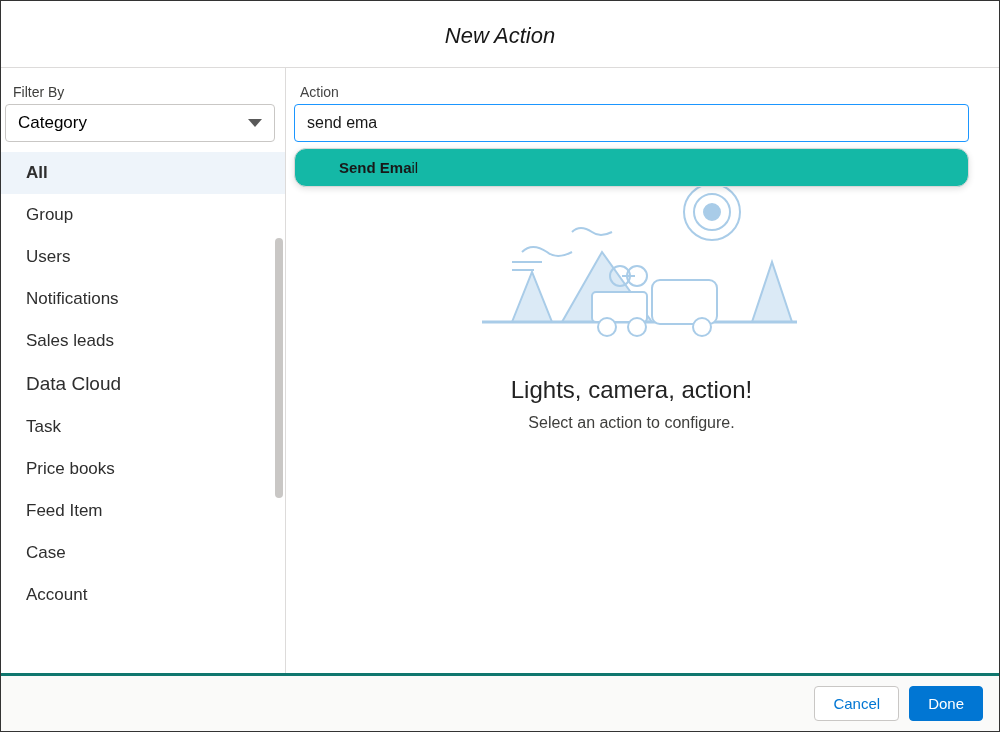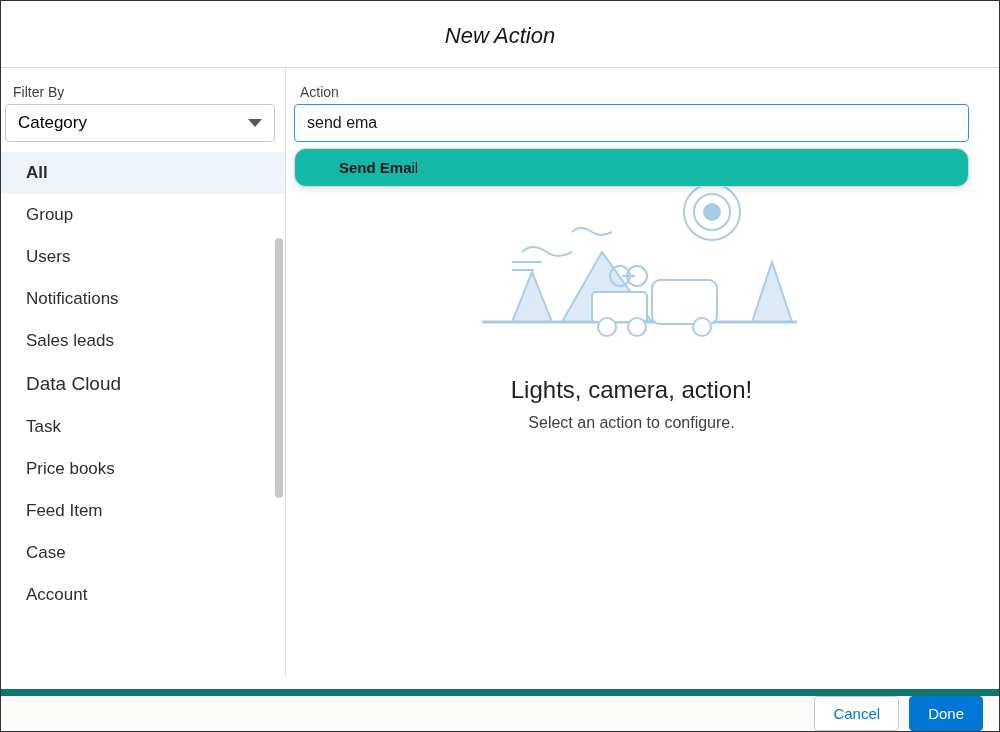--- a/index.html
+++ b/index.html
@@ -158,22 +158,22 @@
       font-size: 16px;
       color: #3e3e3c;
       margin-top: 10px;
       text-align: center;
     }
     .footer {
       position: absolute;
       bottom: 0;
       left: 0;
       right: 0;
-      height: 42px;
-      border-top: 7px solid #0f766e;
+      height: 58px;
+      border-top: 3px solid #0f766e;
       background: #fafaf9;
       display: flex;
       justify-content: flex-end;
       align-items: center;
       padding: 0 16px;
       gap: 10px;
     }
     .btn {
       padding: 8px 18px;
       border-radius: 4px;

